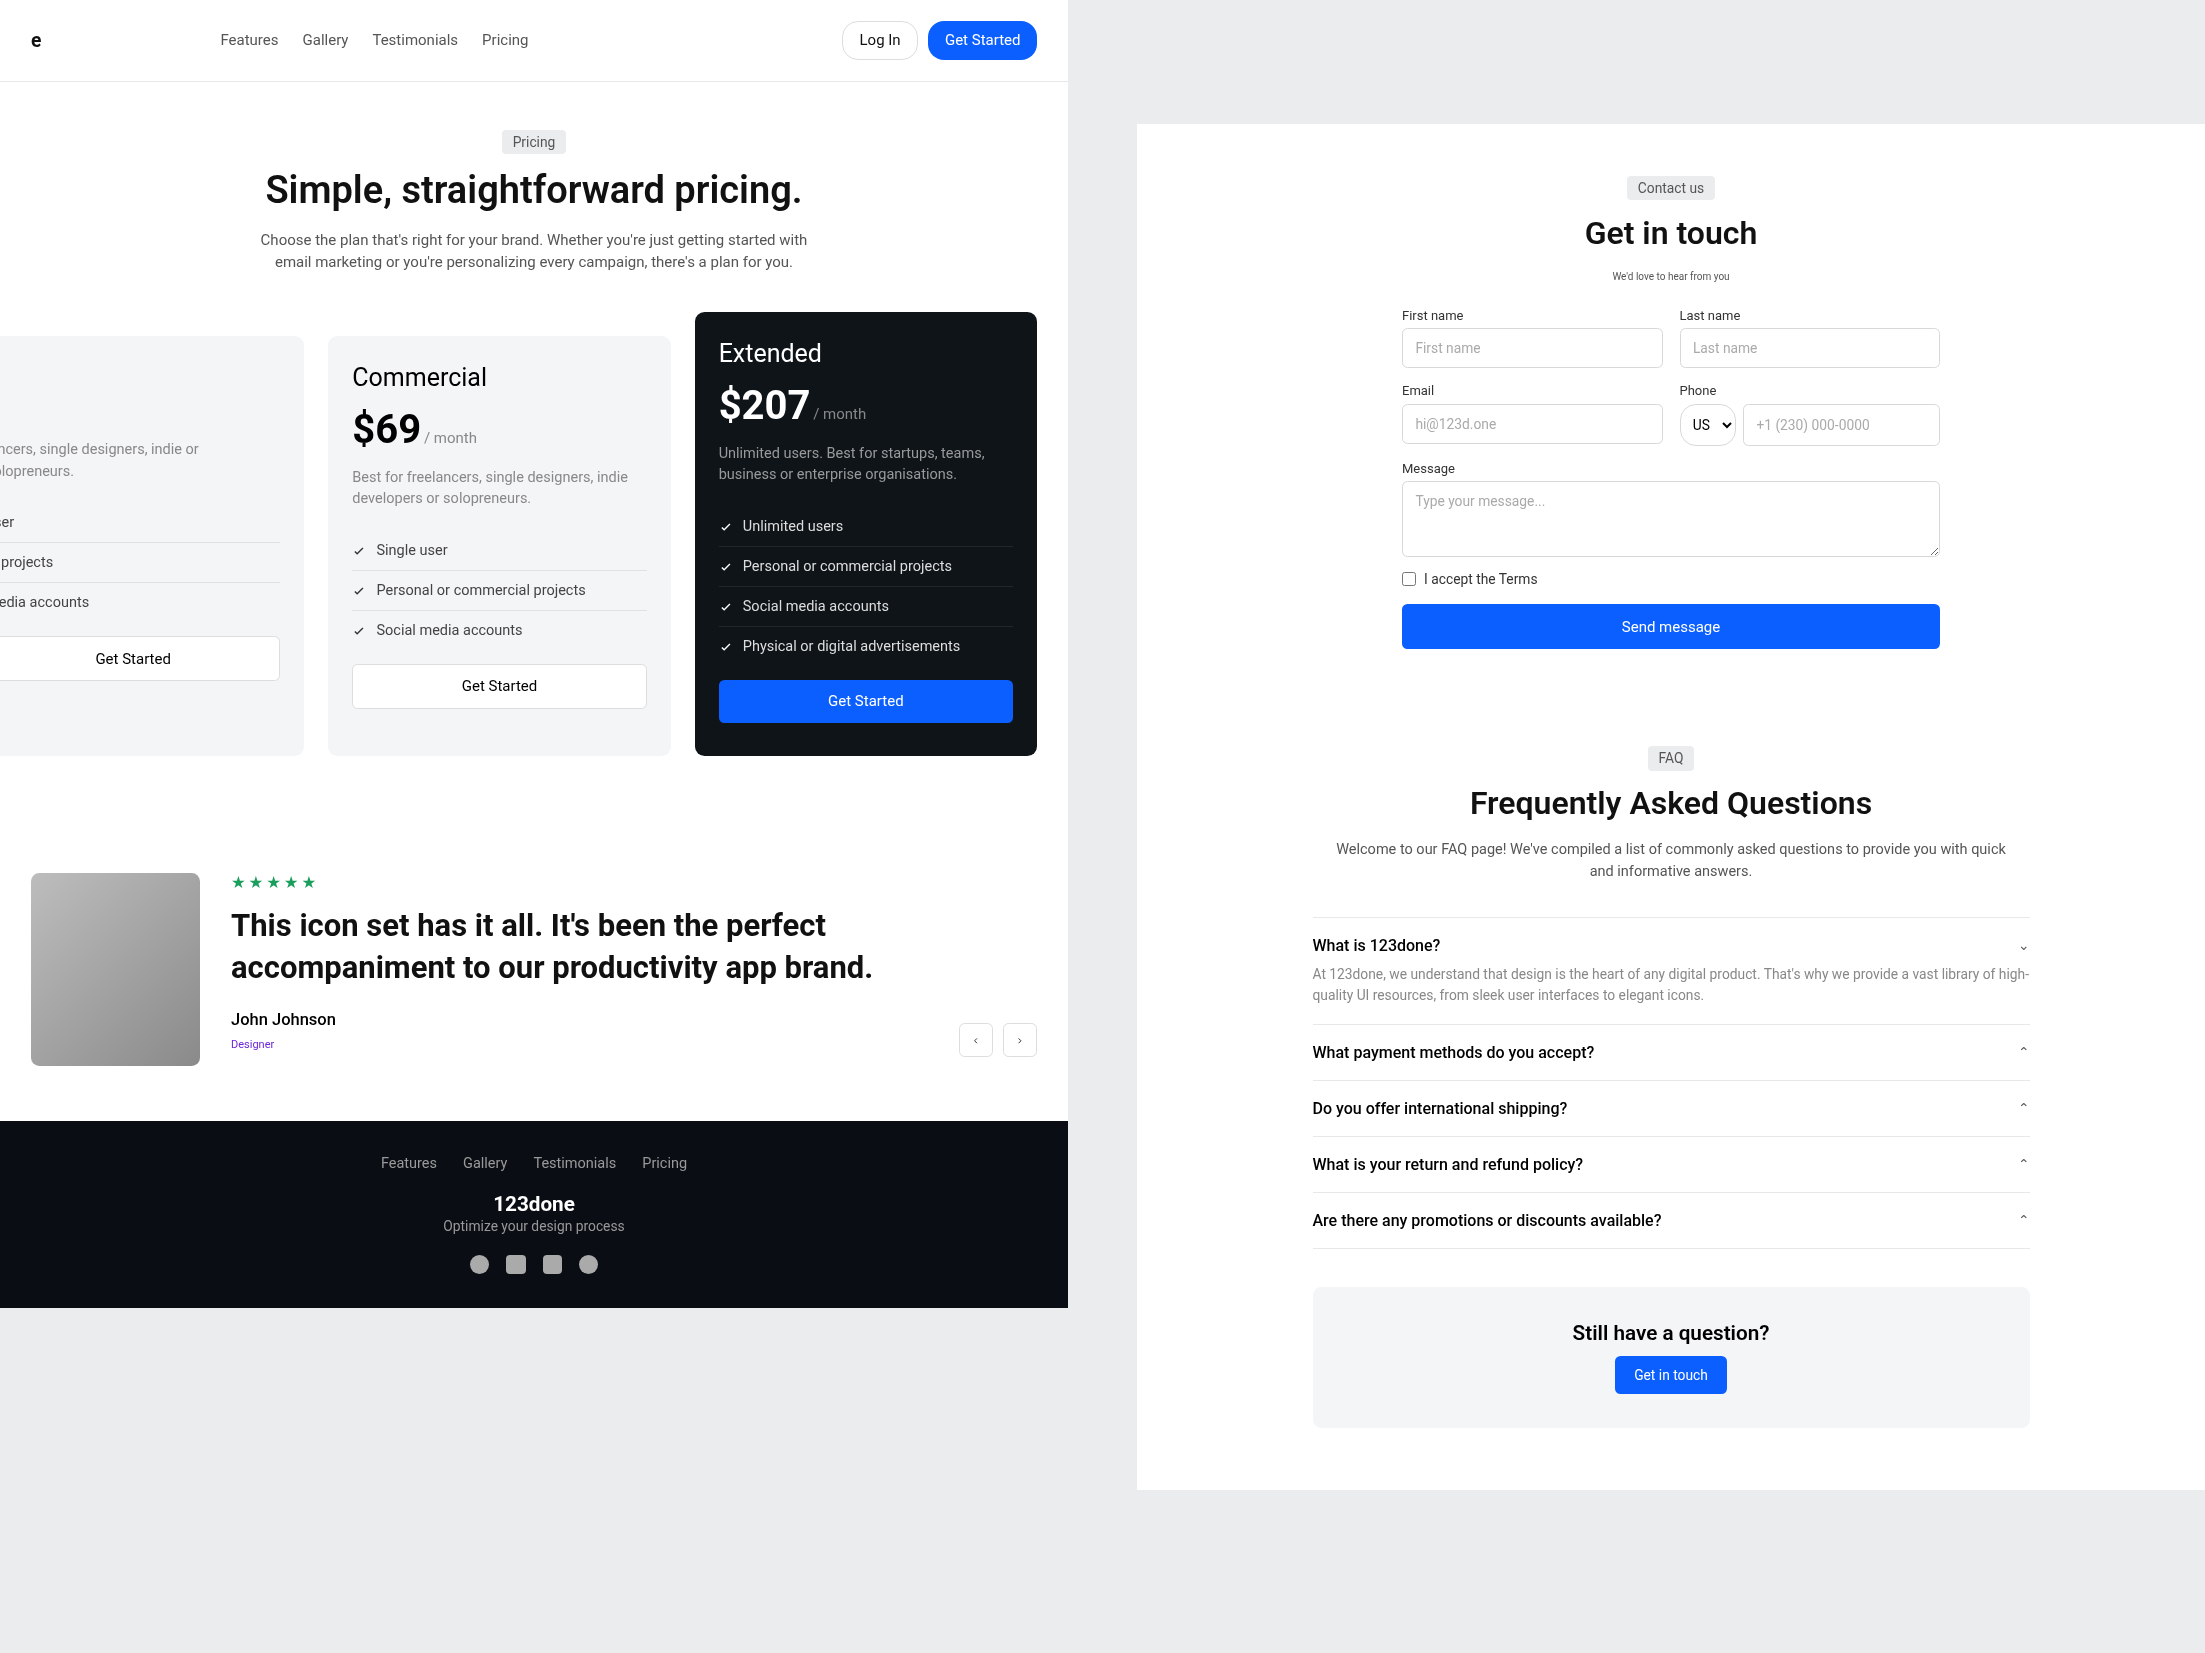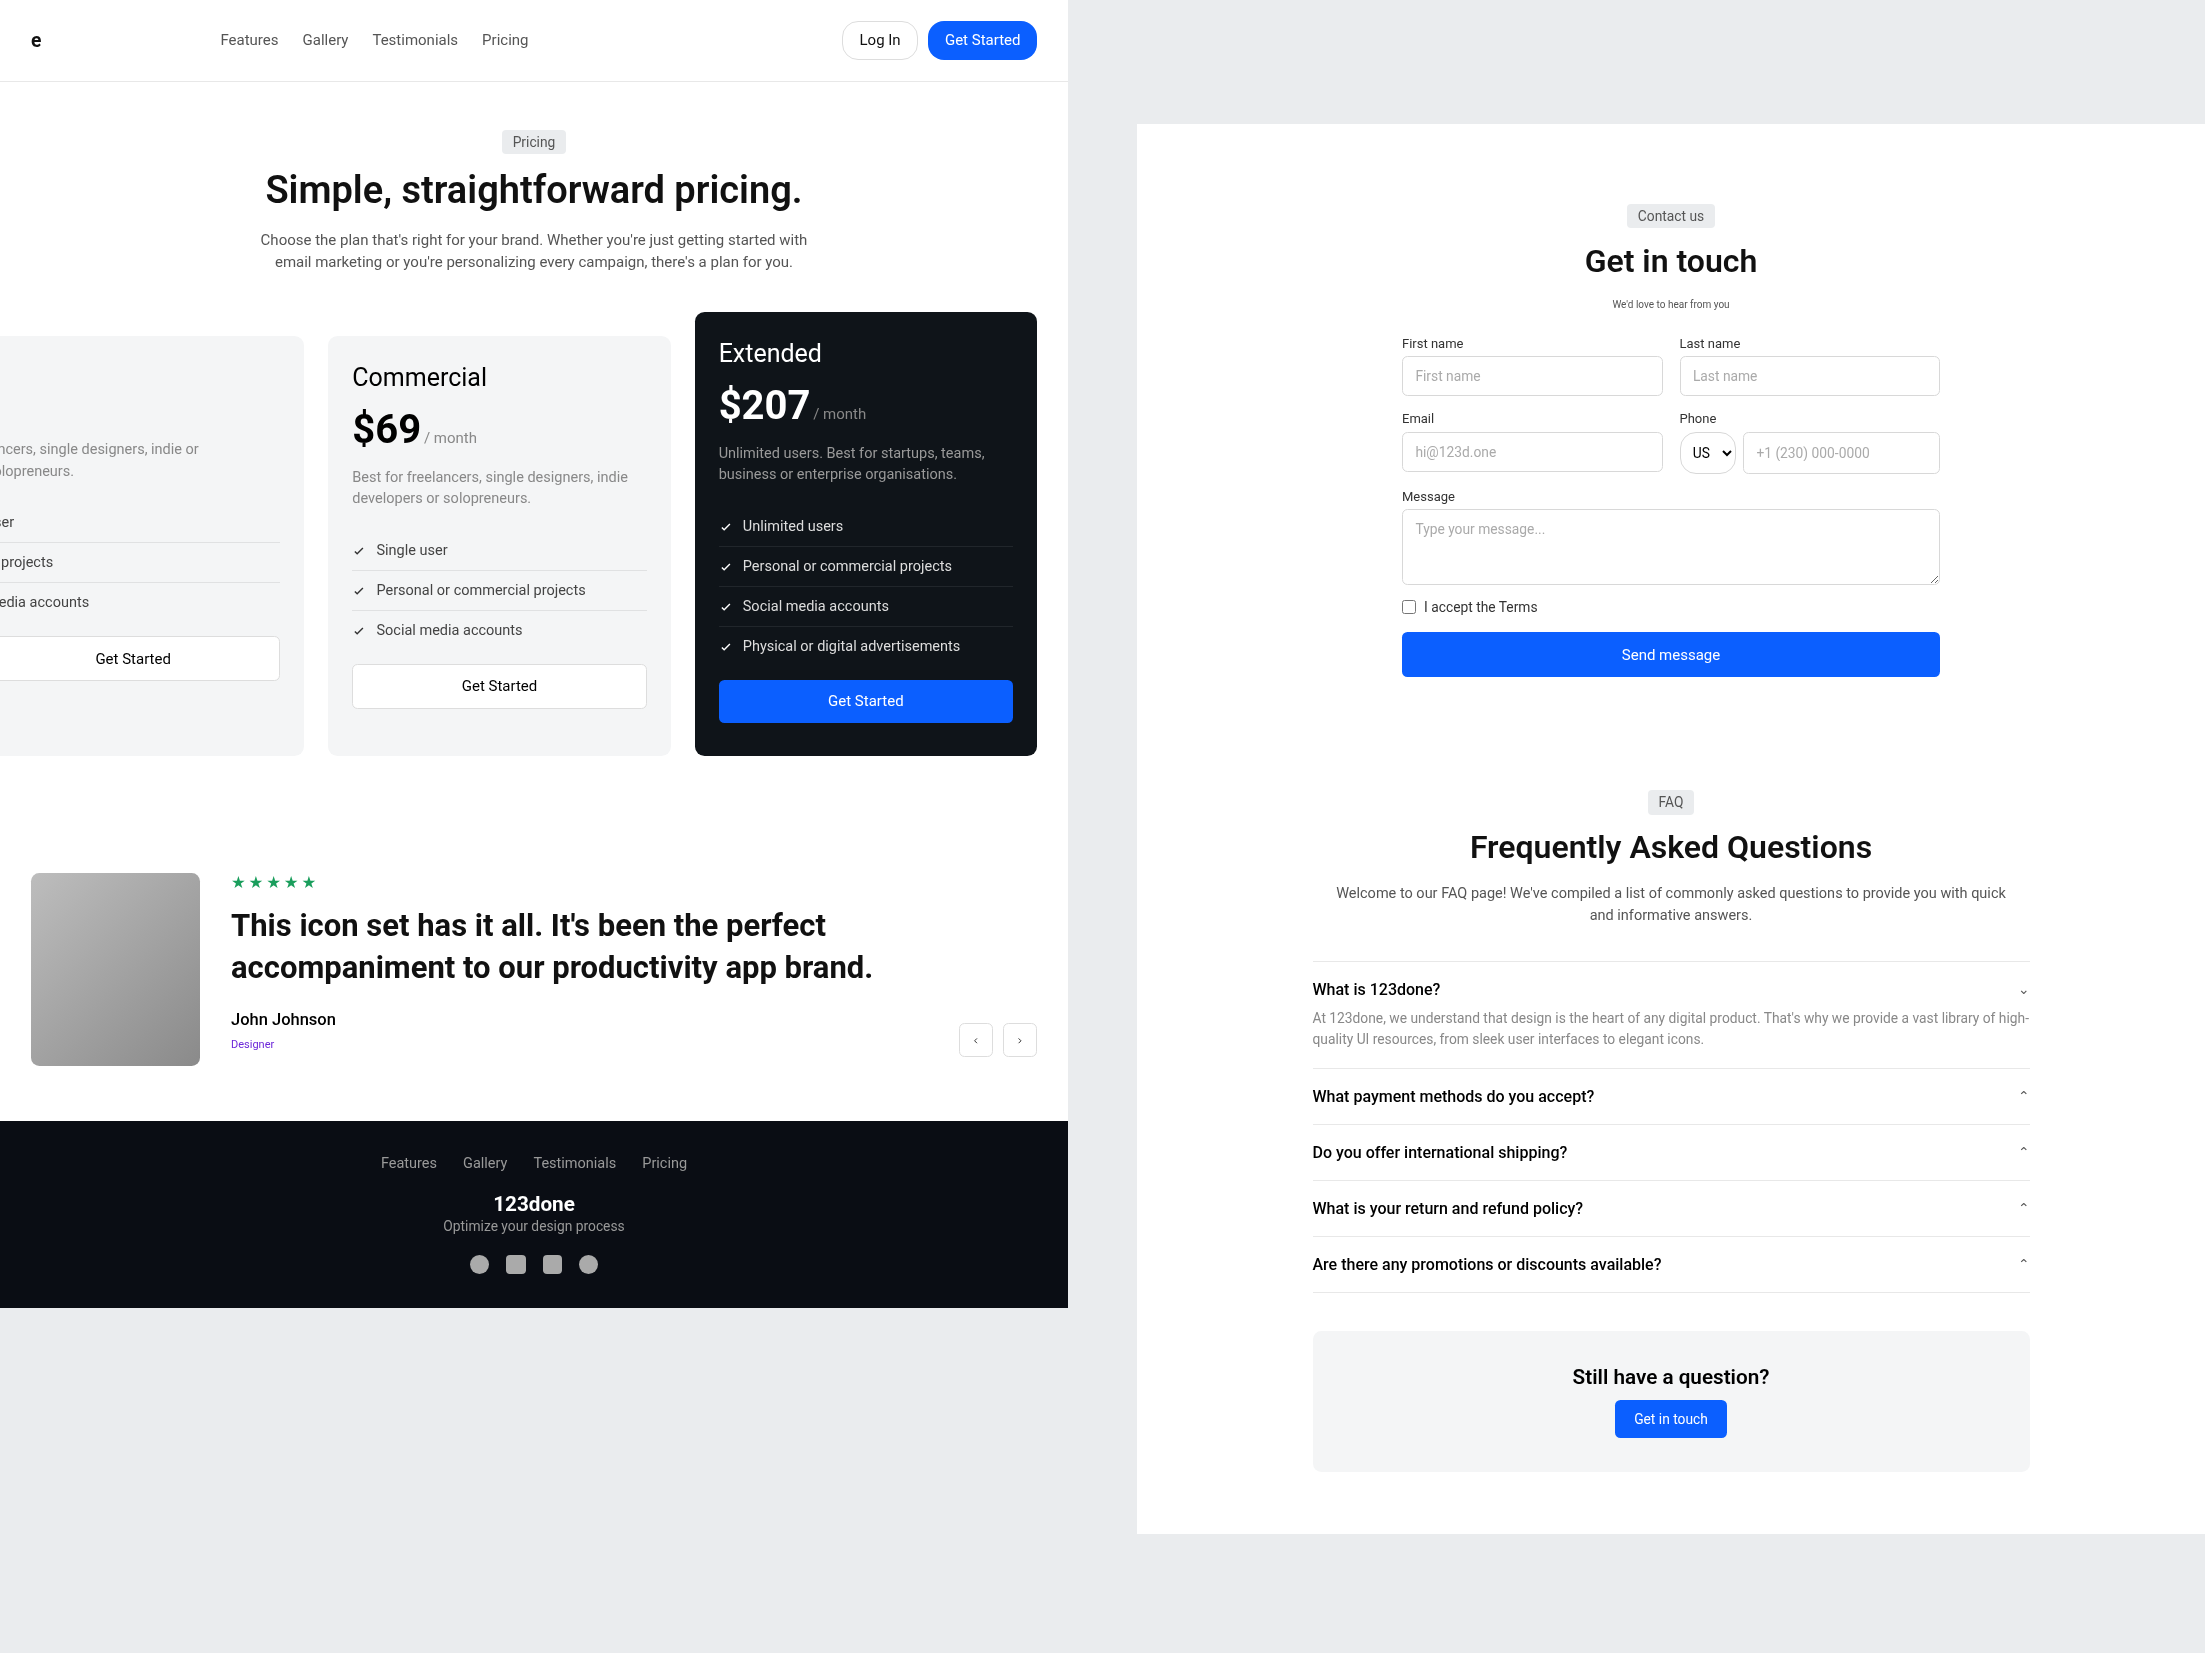--- a/index.html
+++ b/index.html
@@ -59,22 +59,22 @@
 
 .footer{background:#0a0d14;color:#fff;padding:34px 31px;text-align:center}
 .footer-links{display:flex;gap:26px;justify-content:center;margin-bottom:20.7px}
 .footer-links a{color:#999;font-size:14.5px;text-decoration:none}
 .footer-logo{font-size:20.7px;font-weight:700;margin-bottom:2px}
 .footer-tag{color:#999;font-size:13.8px;margin-bottom:20.7px}
 .socials{display:flex;gap:17px;justify-content:center}
 .social{width:19.3px;height:19.3px;background:#aaa;border-radius:4.1px}
 
 
-.form-panel{background:#fff;padding:80px 31px 45px}
-.form{max-width:538px;margin:24px auto 16px}
+.form-panel{background:#fff;padding:52px 31px 45px}
+.form{max-width:538px;margin:24px auto 0}
 .row{display:flex;gap:17px;margin-bottom:15px}
 .field{flex:1}
 .label{font-size:13px;color:#333;margin-bottom:5.5px;display:block}
 .input{width:100%;padding:11px 12.4px;border:0.7px solid #d8d8d8;border-radius:5.5px;font-size:13.8px}
 .input::placeholder{color:#aaa}
 .textarea{min-height:76px;resize:vertical}
 .phone-row{display:flex;gap:6.9px}
 .select{padding:11px 8.3px;border:0.7px solid #d8d8d8;border-radius:16px;font-size:13.8px;background:#fff}
 .checkbox-row{display:flex;align-items:center;gap:8.3px;margin:6.9px 0 17px;font-size:13.8px;color:#333}
 .send-btn{width:100%;padding:13.8px;background:#0b5fff;color:#fff;border:none;border-radius:5.5px;font-size:15px;cursor:pointer}

